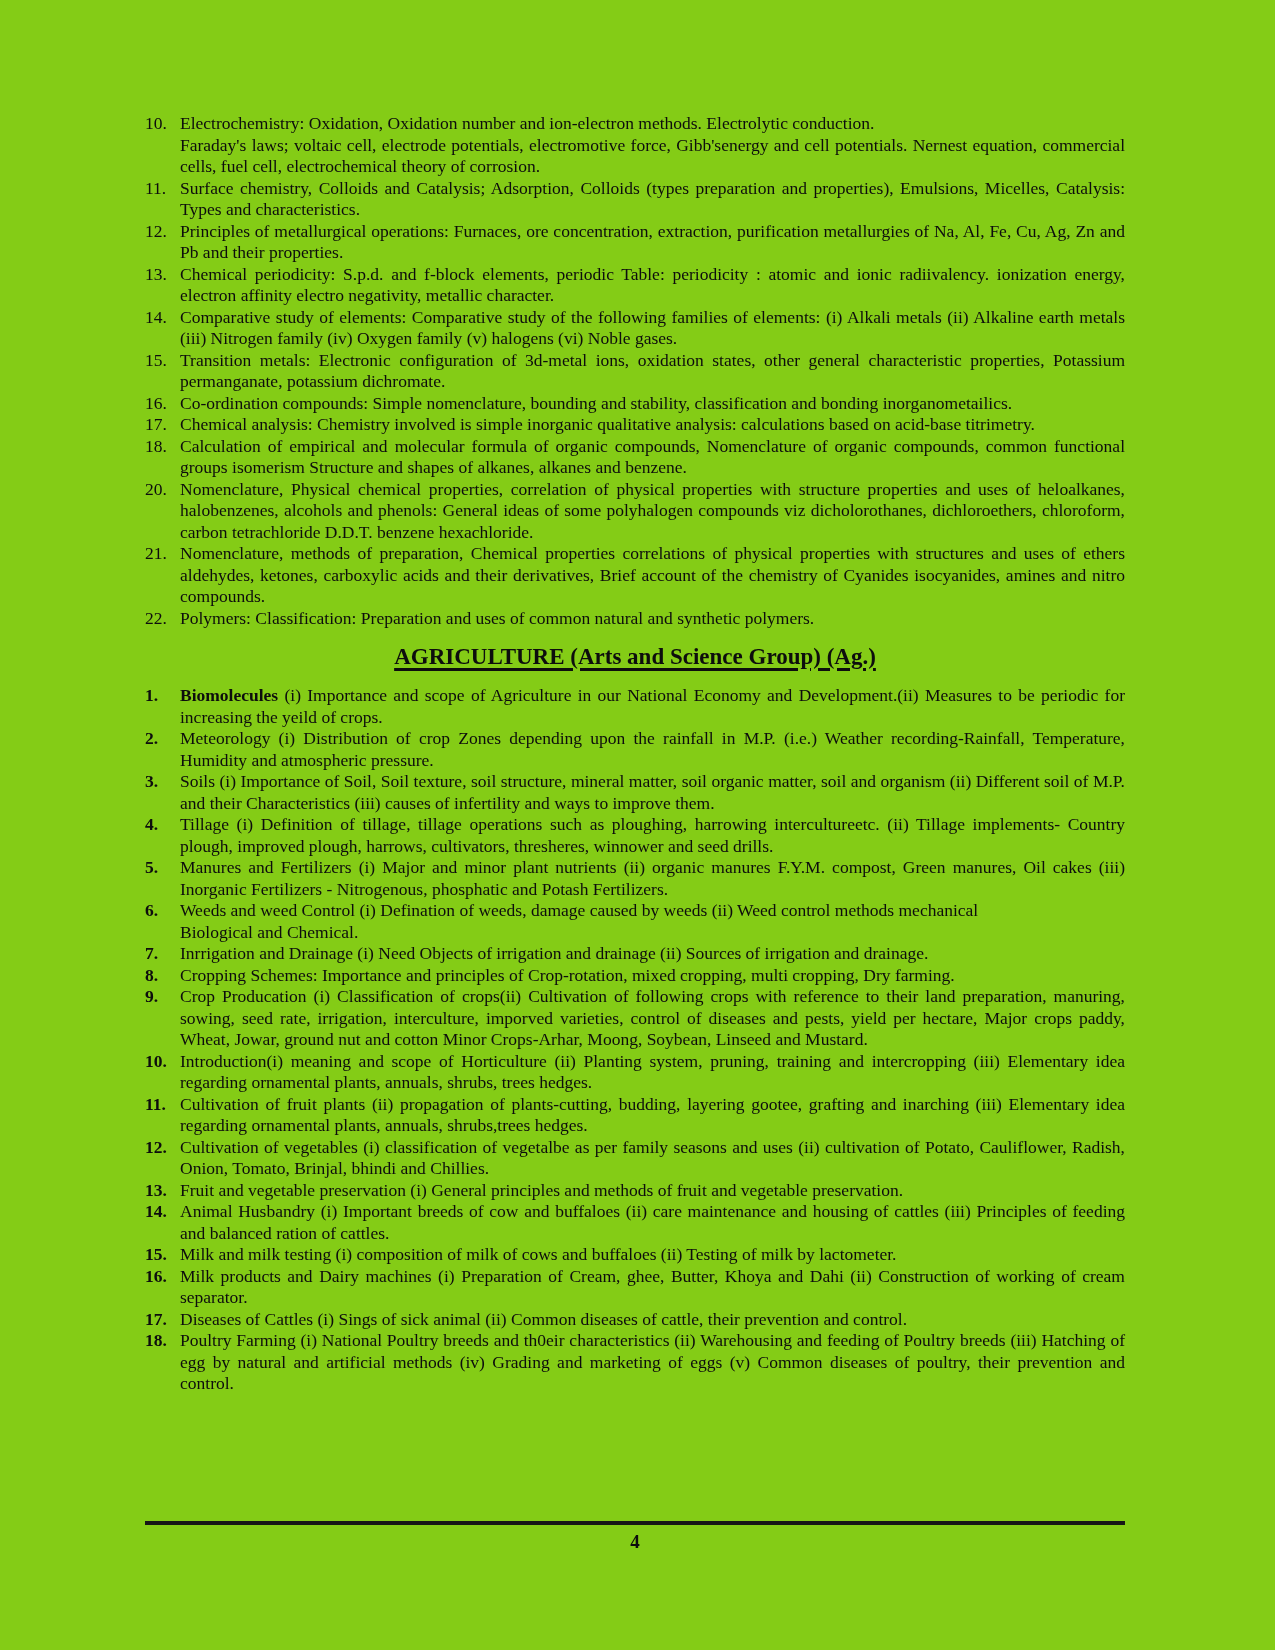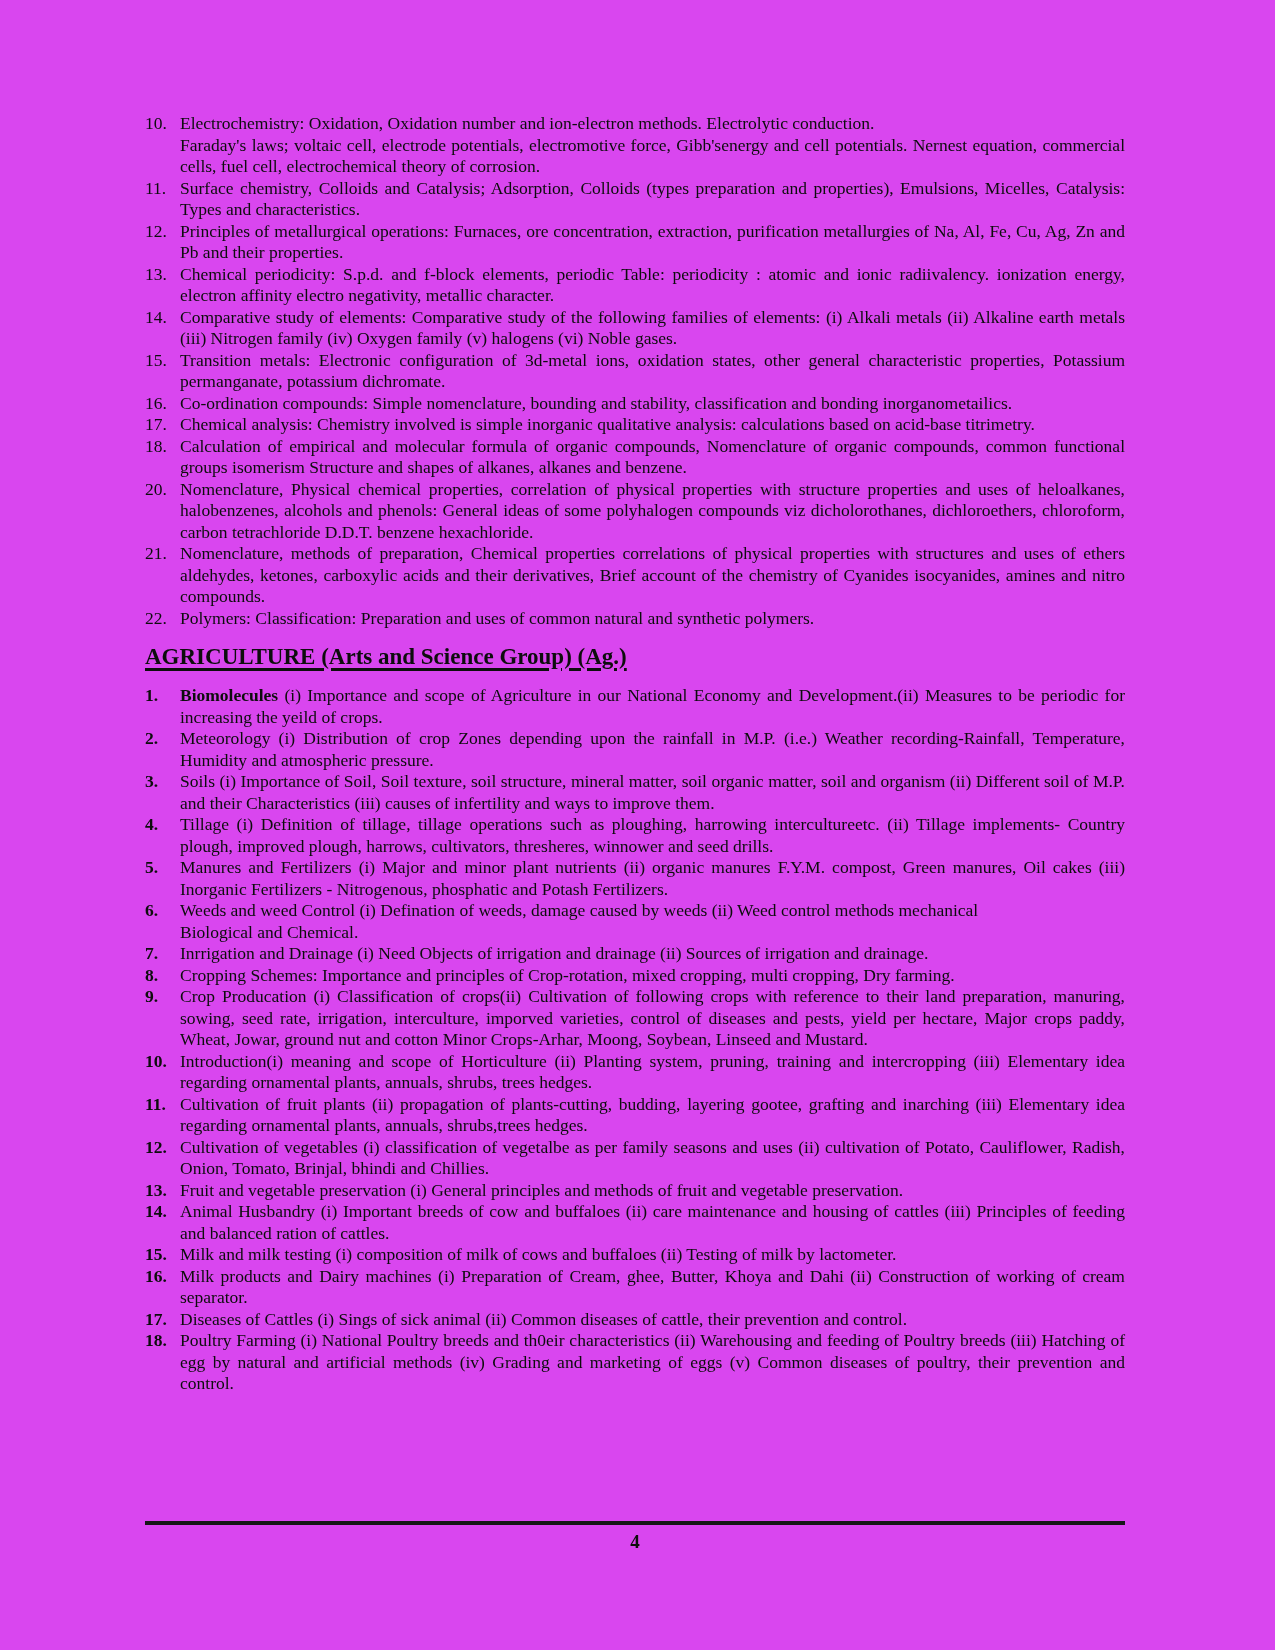--- a/index.html
+++ b/index.html
@@ -1,19 +1,19 @@
 <!DOCTYPE html>
 <html><head>
 <meta charset="utf-8">
 <style>
   html,body{margin:0;padding:0;background:#ffffff;}
   .page{
     position:relative;
     width:1275px;height:1650px;
-    background:#d946ef;
+    background:#84cc16;
     box-sizing:border-box;
     padding:113px 150px 0 145px;
     font-family:"Liberation Serif","DejaVu Serif",serif;
     font-size:17.5px;
     line-height:21.5px;
     color:#0d0d0d;
   }
   .content{width:100%;}
   .item{display:flex;}
   .item .num{flex:0 0 35px;}
@@ -22,21 +22,21 @@
     flex:1;
     text-align:justify;
     white-space:pre-wrap;
   }
   .item .txt .lead{font-weight:bold;}
   .section-heading{
     font-weight:bold;
     letter-spacing:.2px;
   }
   .doc-title{
-    text-align:left;
+    text-align:center;
     font-weight:bold;
     font-size:23px;
     line-height:32px;
     margin:12px 0 12px 0;
   }
   .doc-title .underline{
     text-decoration:underline;
     text-decoration-thickness:2.5px;
     text-underline-offset:4px;
   }

